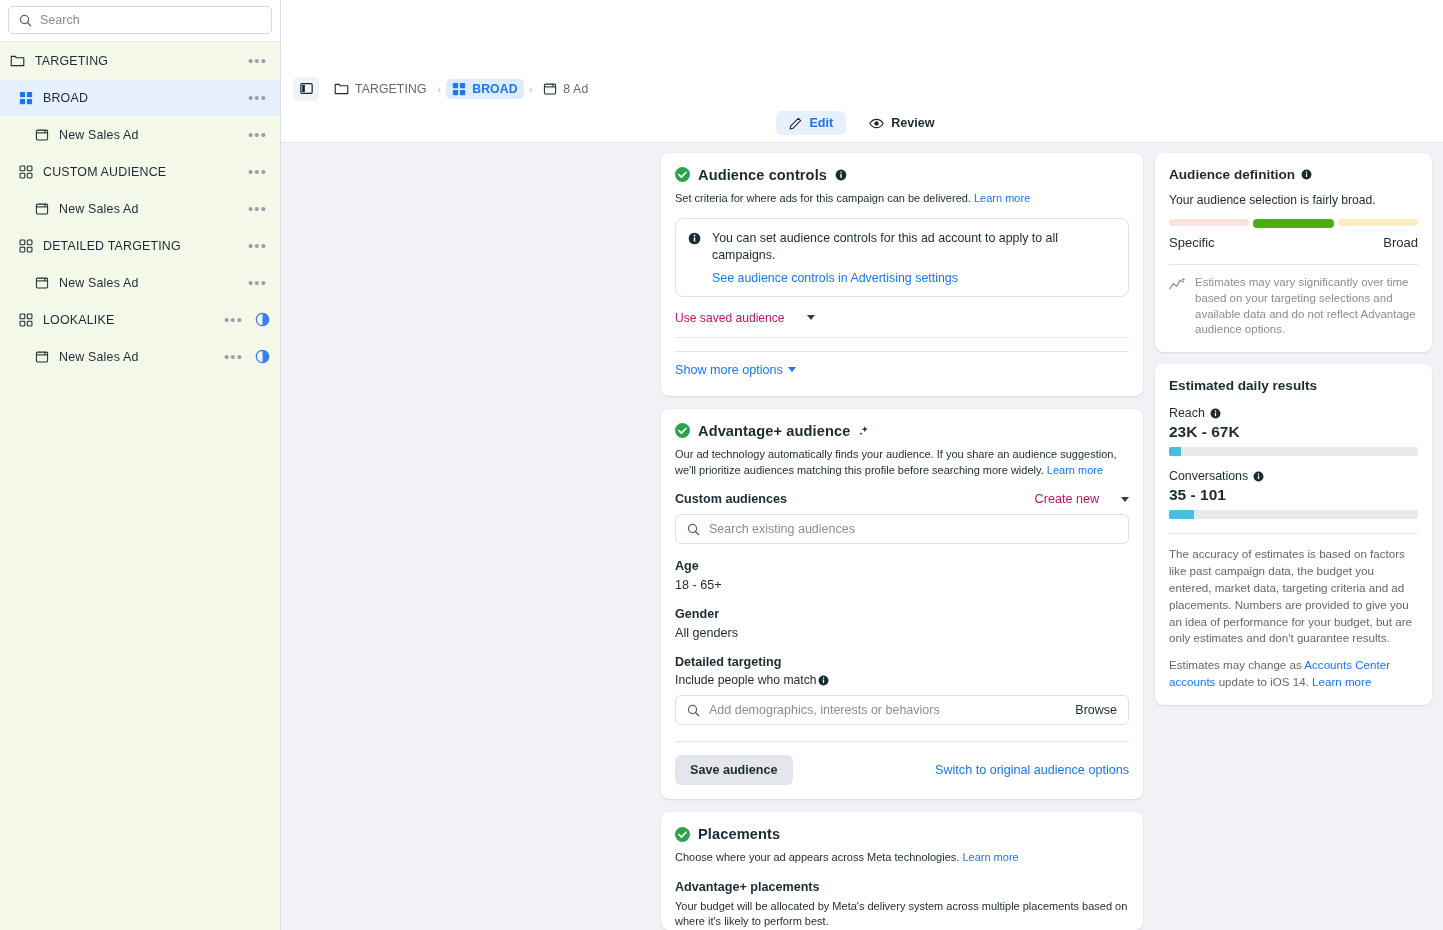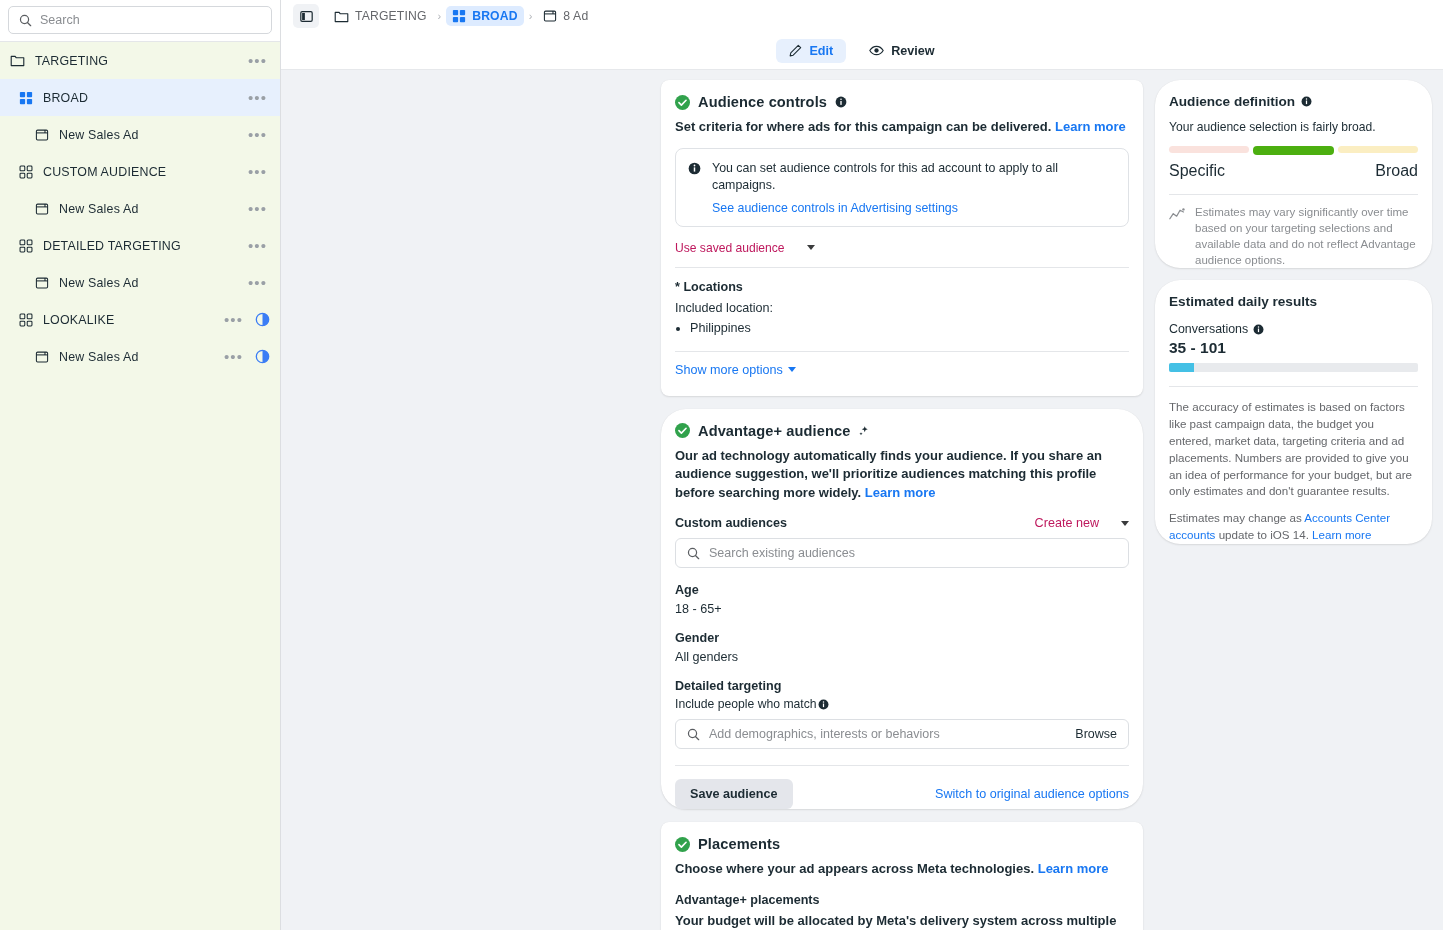--- a/index.html
+++ b/index.html
@@ -3,21 +3,21 @@
 <meta charset="utf-8">
 <style>
   * { box-sizing: border-box; margin: 0; padding: 0; }
   html, body {
     width: 1443px; height: 930px;
     font-family: "Liberation Sans", sans-serif;
     background: #ffffff;
     overflow: hidden;
     color: #1c2b33;
   }
-  .app { display: flex; width: 1443px; height: 930px; }
+  .app { display: flex; width: 1443px; height: 930px; align-items: flex-end; }
 
   
   .sidebar {
     width: 281px; height: 930px;
     background: #f3f8e8;
     border-right: 1px solid #dcdee1;
     display: flex; flex-direction: column;
     flex: 0 0 281px;
   }
   .search-wrap {
@@ -93,24 +93,24 @@
   }
   .col-center { width: 482px; flex: 0 0 482px; display: flex; flex-direction: column; gap: 13px; }
   .col-right { width: 288px; flex: 0 0 288px; display: flex; flex-direction: column; gap: 12px; padding-right: 11px; }
   .spacer-l { flex: 1 1 auto; min-width: 0; }
 
   .card {
     background: #fff; border-radius: 8px;
     box-shadow: 0 1px 2px rgba(0,0,0,.1), 0 0 1px rgba(0,0,0,.08);
     padding: 14px 14px 0 14px;
   }
-  .card.pb { padding-bottom: 0; border-radius: 25px; }
+  .card.pb { padding-bottom: 14px; }
   .card-hd { display: flex; align-items: center; gap: 8px; margin-bottom: 8px; }
   .card-title { font-size: 14.6px; font-weight: 700; color: #1c2b33; letter-spacing: .1px; }
-  .desc { font-size: 13px; color: #1c2b33; line-height: 1.42; font-weight: bold; }
+  .desc { font-size: 11px; color: #1c2b33; line-height: 1.42; }
   .lnk { color: #1877f2; text-decoration: none; cursor: pointer; }
 
   .notice {
     border: 1px solid #dfe2e6; border-radius: 8px;
     padding: 11px 12px 11px 12px; margin-top: 12px;
     display: flex; gap: 11px; align-items: flex-start;
   }
   .notice .body { display: flex; flex-direction: column; gap: 7px; }
   .notice .txt { font-size: 12.4px; color: #1c2b33; line-height: 1.35; }
   .notice .lnk { font-size: 12.4px; }
@@ -142,21 +142,21 @@
     background: #e4e6eb; border: 0; border-radius: 6px;
     padding: 8px 15px; font-size: 12.6px; font-weight: 600; color: #1c2b33;
     font-family: "Liberation Sans", sans-serif; cursor: pointer;
   }
 
   
   .rp-title { font-size: 13.6px; font-weight: 700; color: #1c2b33; }
   .rp-sub { font-size: 12.1px; color: #1c2b33; }
   .segbar { display: flex; gap: 4px; margin: 12px 0 7px 0; }
   .segbar span { height: 7px; border-radius: 4px; flex: 1 1 0; }
-  .segends { display: flex; justify-content: space-between; font-size: 16px; color: #1c2b33; }
+  .segends { display: flex; justify-content: space-between; font-size: 13px; color: #1c2b33; }
   .est { font-size: 12.1px; color: #1c2b33; display: flex; align-items: center; gap: 5px; flex-wrap: wrap; }
   .foot { display: flex; gap: 9px; margin-top: 10px; align-items: flex-start; }
   .foot .t { font-size: 11.5px; color: #8a8d91; line-height: 1.38; }
   .metric-lbl { font-size: 12.4px; color: #1c2b33; display: flex; align-items: center; gap: 5px; }
   .metric-val { font-size: 15.5px; font-weight: 700; color: #1c2b33; margin: 3px 0 6px 0; }
   .track { height: 9px; border-radius: 2px; background: #e8eaed; overflow: hidden; }
   .track > i { display: block; height: 100%; background: #44c0e5; }
   .fineprint { font-size: 11.6px; color: #65676b; line-height: 1.45; }
   .ibadge { display: inline-flex; vertical-align: middle; }
 </style>
@@ -384,27 +384,20 @@
           </div>
 
           <div class="dropline">
             <span class="dd">
               <span>Use saved audience</span>
               <i class="caret"></i>
             </span>
           </div>
           <hr class="div">
 
-          <div style="padding-top:12px">
-            <div class="lbl">* Locations</div>
-            <div class="val" style="margin-top:7px">Included location:</div>
-            <ul class="bul" id="loc-list">
-                <li>Philippines</li>
-              </ul>
-          </div>
           <hr class="div" style="margin-top:13px">
           <a class="lnk showmore">
             <span>Show more options</span>
             <i class="caret blue"></i>
           </a>
         </div>
 
         <div class="card pb">
           <div class="card-hd">
             <svg width="15" height="15" viewBox="0 0 16 16">
@@ -521,20 +514,34 @@
               <polyline points="1,13 5,7 9,10 13,3 17,5" fill="none" stroke="#8a8d91" stroke-width="1.5" stroke-linejoin="round" stroke-linecap="round"></polyline>
               <circle cx="17" cy="2" r="1.4" fill="#8a8d91"></circle>
             </svg>
             <span class="t">Estimates may vary significantly over time based on your targeting selections and available data and do not reflect Advantage audience options.</span>
           </div>
         </div>
 
         <div class="card pb">
           <div class="rp-title">Estimated daily results</div>
           <div id="metrics">
+              <div style="margin-top: 13px;">
+                <div class="metric-lbl">
+                  <span>Reach</span>
+                  <svg width="11" height="11" viewBox="0 0 16 16">
+                    <circle cx="8" cy="8" r="7.2" fill="#1c2b33"></circle>
+                    <rect x="7.1" y="6.6" width="1.8" height="5.2" fill="#fff"></rect>
+                    <circle cx="8" cy="4.3" r="1.1" fill="#fff"></circle>
+                  </svg>
+                </div>
+                <div class="metric-val">23K - 67K</div>
+                <div class="track">
+                  <i style="width:5%;background:#44c0e5"></i>
+                </div>
+              </div>
               <div style="margin-top: 13px;">
                 <div class="metric-lbl">
                   <span>Conversations</span>
                   <svg width="11" height="11" viewBox="0 0 16 16">
                     <circle cx="8" cy="8" r="7.2" fill="#1c2b33"></circle>
                     <rect x="7.1" y="6.6" width="1.8" height="5.2" fill="#fff"></rect>
                     <circle cx="8" cy="4.3" r="1.1" fill="#fff"></circle>
                   </svg>
                 </div>
                 <div class="metric-val">35 - 101</div>

